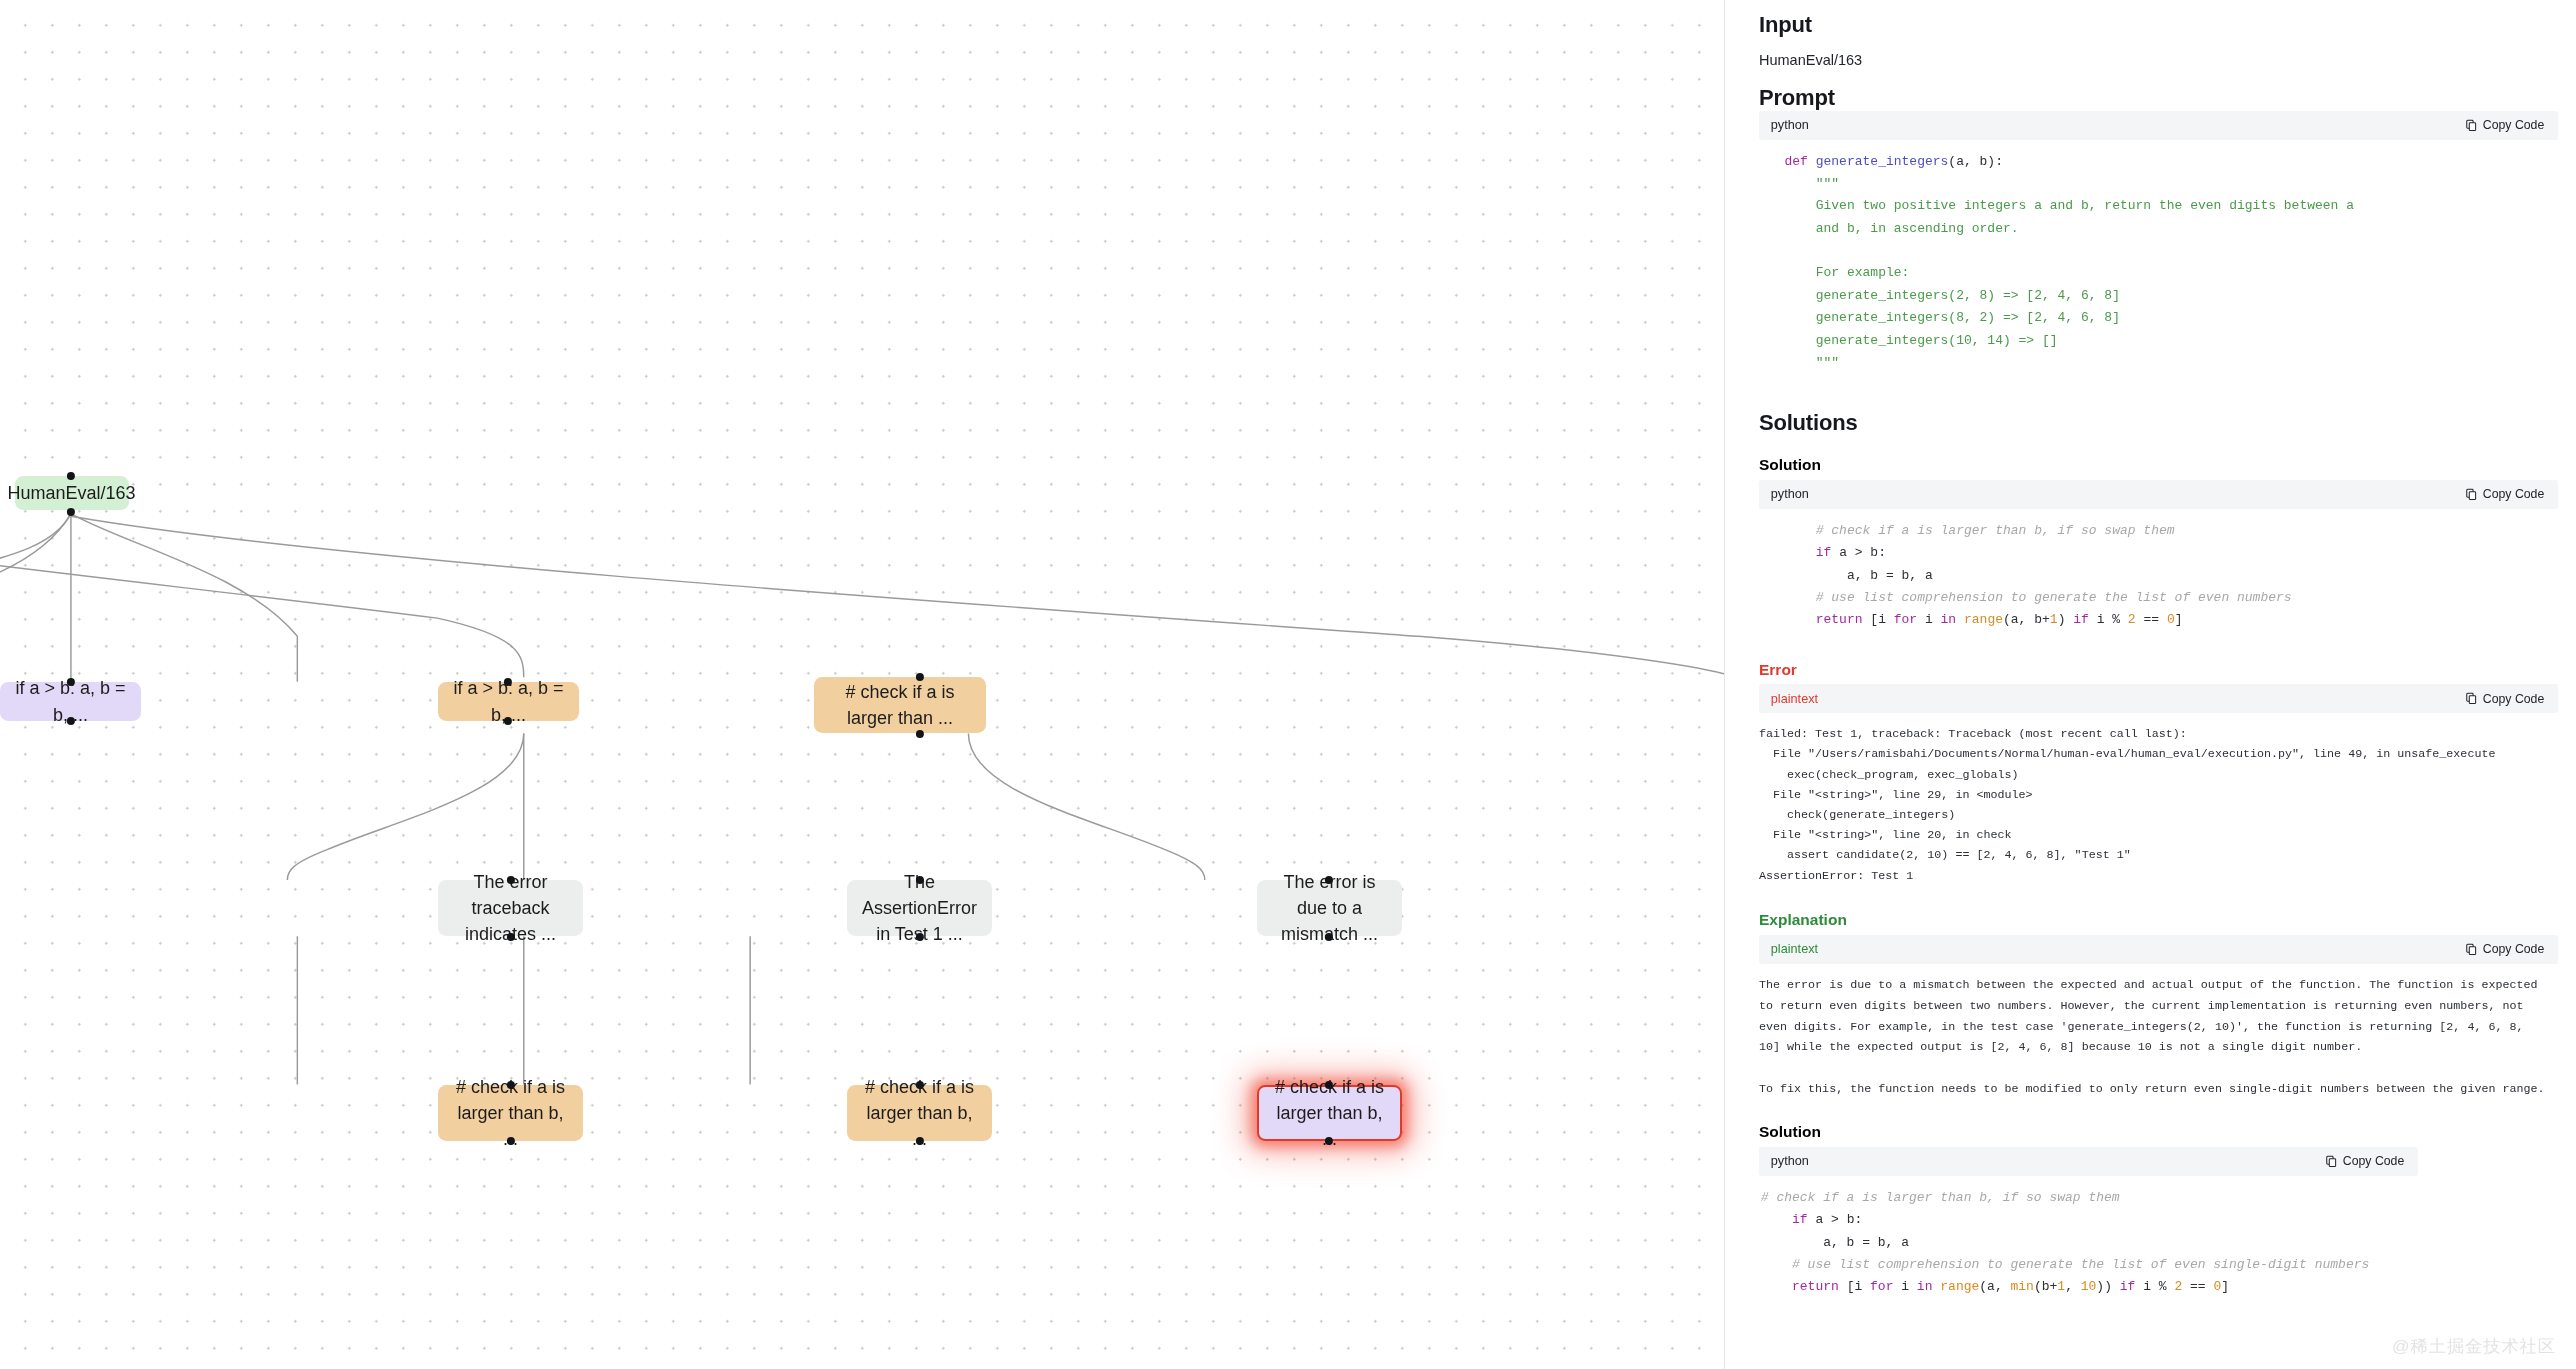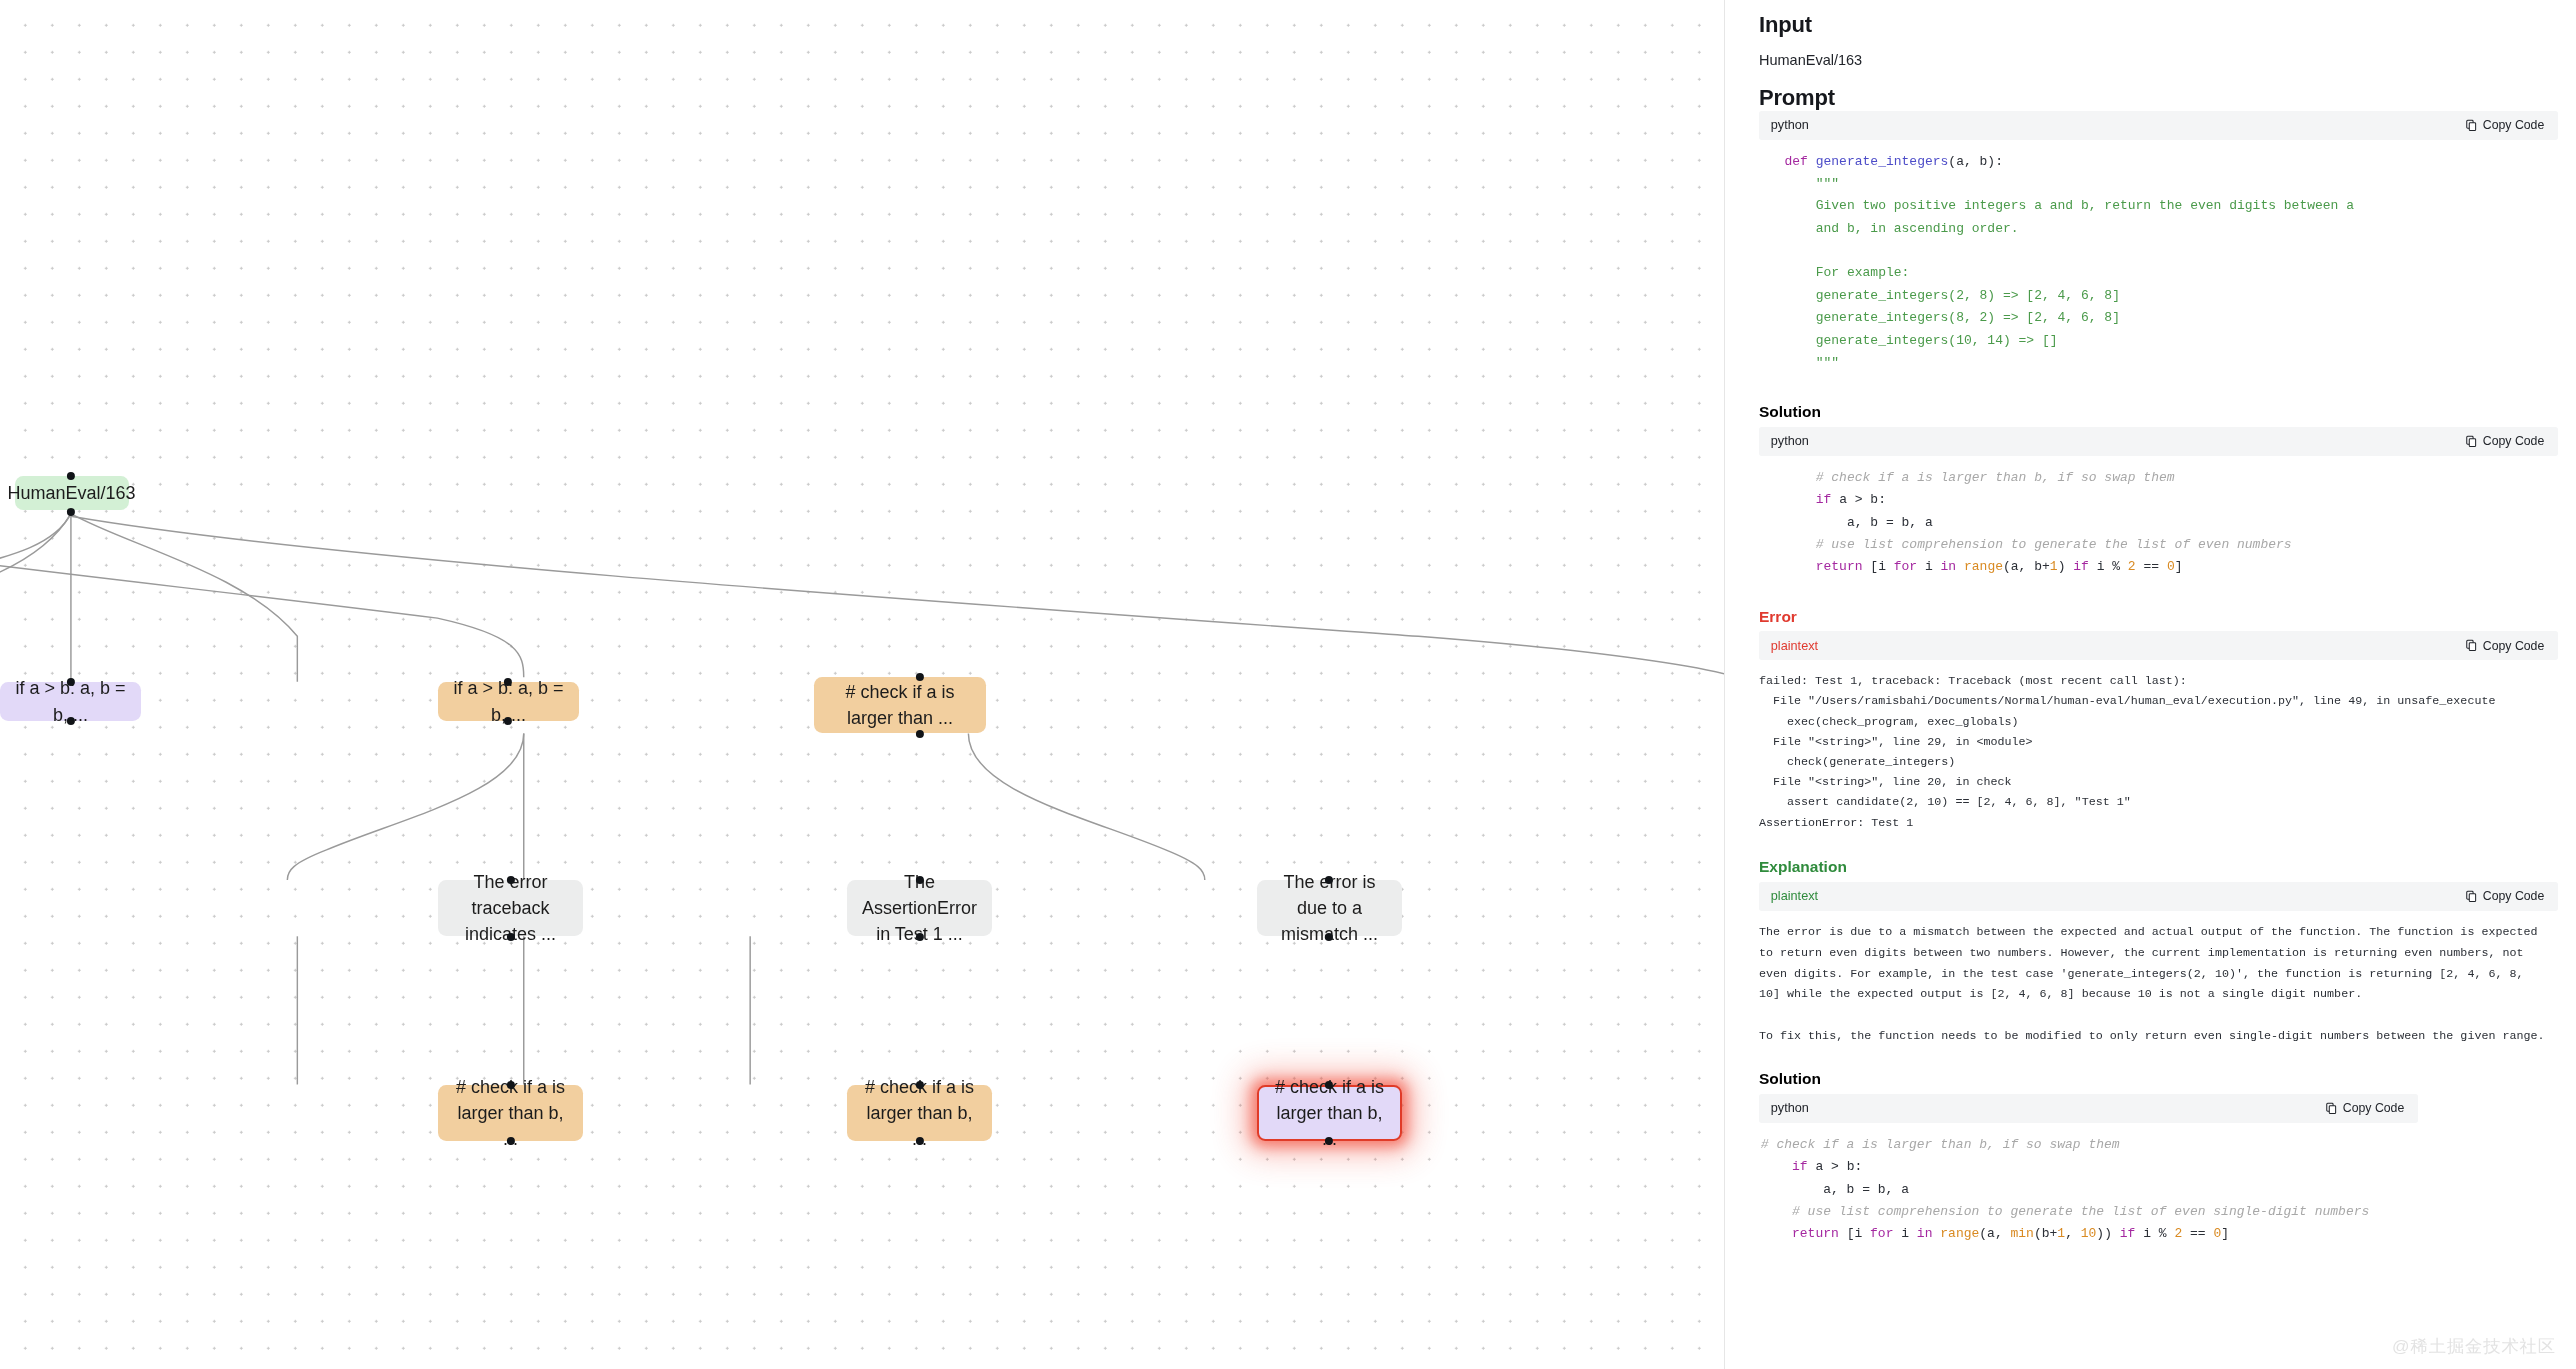--- a/index.html
+++ b/index.html
@@ -228,20 +228,21 @@
     <span class="cm">Given two positive integers a and b, return the even digits between a</span>
     <span class="cm">and b, in ascending order.</span>
 
     <span class="cm">For example:</span>
     <span class="cm">generate_integers(2, 8) =&gt; [2, 4, 6, 8]</span>
     <span class="cm">generate_integers(8, 2) =&gt; [2, 4, 6, 8]</span>
     <span class="cm">generate_integers(10, 14) =&gt; []</span>
     <span class="cm">"""</span></pre>
     </div>
 
+    <h2 class="sec-h2" style="margin-top:27px;">Solutions</h2>
 
     <h3 class="sec-h3">Solution</h3>
     <div class="codeblock">
       <div class="code-head">
         <span class="code-lang">python</span>
         <button class="copy-btn">
           <span class="copy-ic">
             <svg viewBox="0 0 16 16" width="12.7" height="12.7" fill="none" stroke="#22252b" stroke-width="1.3">
               <rect x="2.2" y="1.6" width="8" height="10" rx="1.2"></rect>
               <rect x="5.4" y="4.6" width="8" height="10" rx="1.2" fill="#fff"></rect>

